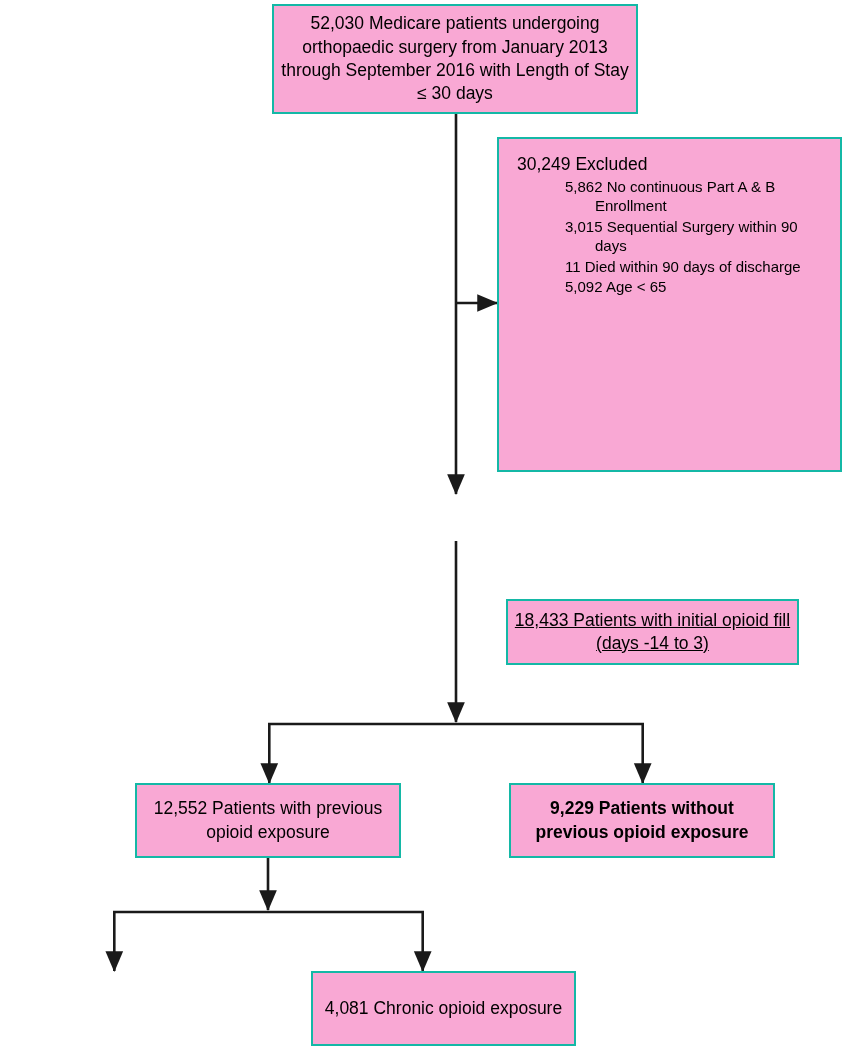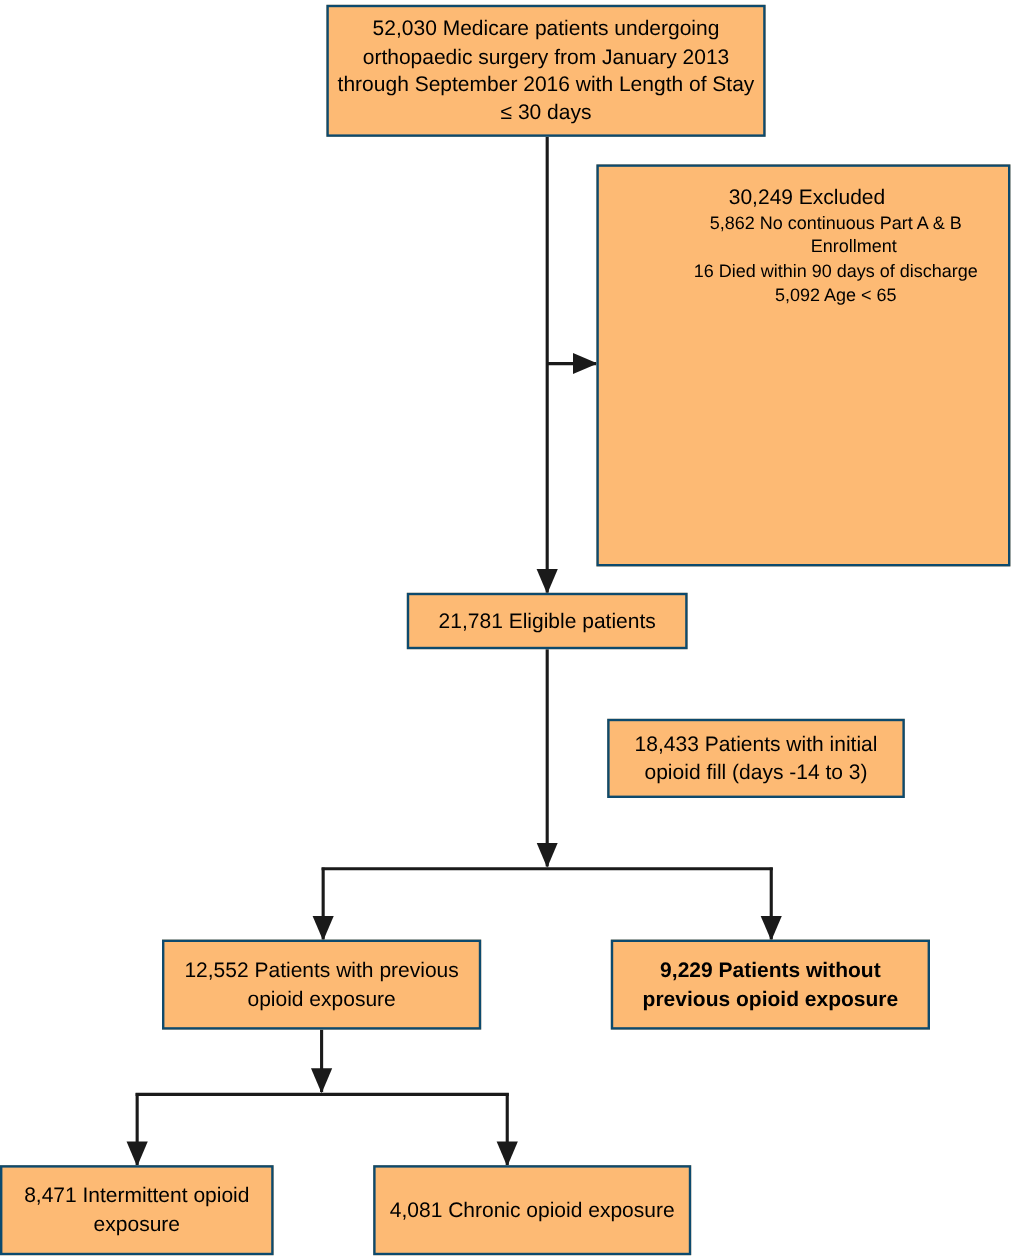--- a/index.html
+++ b/index.html
@@ -15,41 +15,41 @@
   #flow-root {
     position: relative;
     width: 852px;
     height: 1050px;
     background: #ffffff;
     overflow: hidden;
   }
   .node-box {
     position: absolute;
     box-sizing: border-box;
-    border: 2px solid #0c4a6e;
-    background: #fdba74;
+    border: 2px solid #14b8a6;
+    background: #f9a8d4;
     display: flex;
     align-items: center;
     justify-content: center;
     text-align: center;
     font-size: 17.5px;
     line-height: 1.33;
     color: #000000;
     padding: 2px 6px;
   }
   .node-box .node-text {
     display: block;
     white-space: pre-line;
   }
   
   #excluded-box {
     display: block;
     align-items: flex-start;
     justify-content: flex-start;
-    text-align: center;
+    text-align: left;
     padding: 14px 12px 20px 18px;
   }
   #excluded-box .excl-head {
     display: block;
     font-size: 17.5px;
     line-height: 1.3;
     margin: 0 0 1px 0;
   }
   #excluded-box .excl-list {
     list-style: none;
@@ -109,42 +109,37 @@
   </svg>
 
   <div class="node-box" id="cohort-box" style="left:272px; top:4px; width:366px; height:110px;">
     <span class="node-text">52,030 Medicare patients undergoing orthopaedic surgery from January 2013 through September 2016 with Length of Stay ≤ 30 days</span>
   </div>
 
   <div class="node-box" id="excluded-box" style="left:497px; top:137px; width:345px; height:335px;">
     <span class="excl-head">30,249 Excluded</span>
     <ul class="excl-list" id="excluded-list">
         <li>5,862 No continuous Part A &amp; B Enrollment</li>
-        <li>16 Died within 90 days of discharge</li>
+        <li>3,015 Sequential Surgery within 90 days</li>
+        <li>11 Died within 90 days of discharge</li>
         <li>5,092 Age &lt; 65</li>
       </ul>
   </div>
 
-  <div class="node-box" id="eligible-box" style="left:339px; top:494px; width:234px; height:47px;">
-    <span class="node-text">21,781 Eligible patients</span>
-  </div>
 
-  <div class="node-box" id="initial-fill-box" style="left:506px; top:599px; width:248px; height:66px;">
+  <div class="node-box" id="initial-fill-box" style="left:506px; top:599px; width:293px; height:66px;text-decoration:underline;">
     <span class="node-text">18,433 Patients with initial opioid fill (days -14 to 3)</span>
   </div>
 
   <div class="node-box" id="with-exposure-box" style="left:135px; top:783px; width:266px; height:75px;">
     <span class="node-text">12,552 Patients with previous opioid exposure</span>
   </div>
 
   <div class="node-box" id="without-exposure-box" style="left:509px; top:783px; width:266px; height:75px;font-weight:bold;">
     <span class="node-text">9,229 Patients without previous opioid exposure</span>
   </div>
 
-  <div class="node-box" id="intermittent-box" style="left:0px; top:971px; width:228px; height:75px;">
-    <span class="node-text">8,471 Intermittent opioid exposure</span>
-  </div>
 
   <div class="node-box" id="chronic-box" style="left:311px; top:971px; width:265px; height:75px;">
     <span class="node-text">4,081 Chronic opioid exposure</span>
   </div>
 
 </div>
 
 </body></html>

